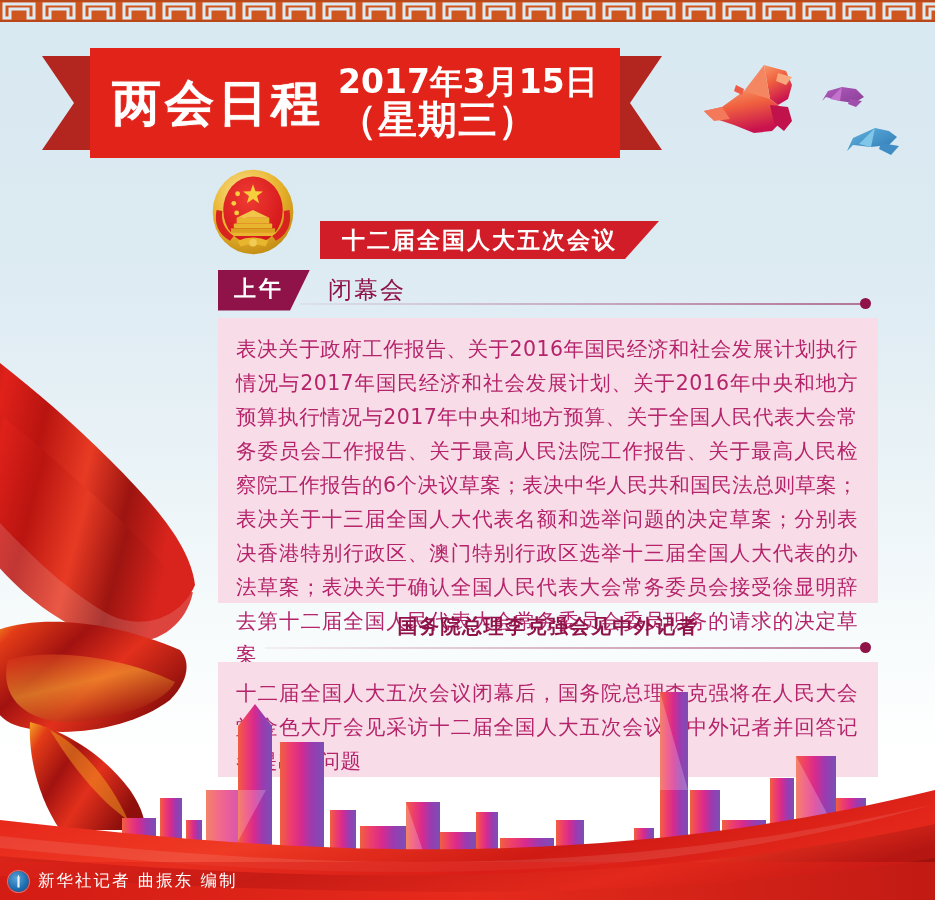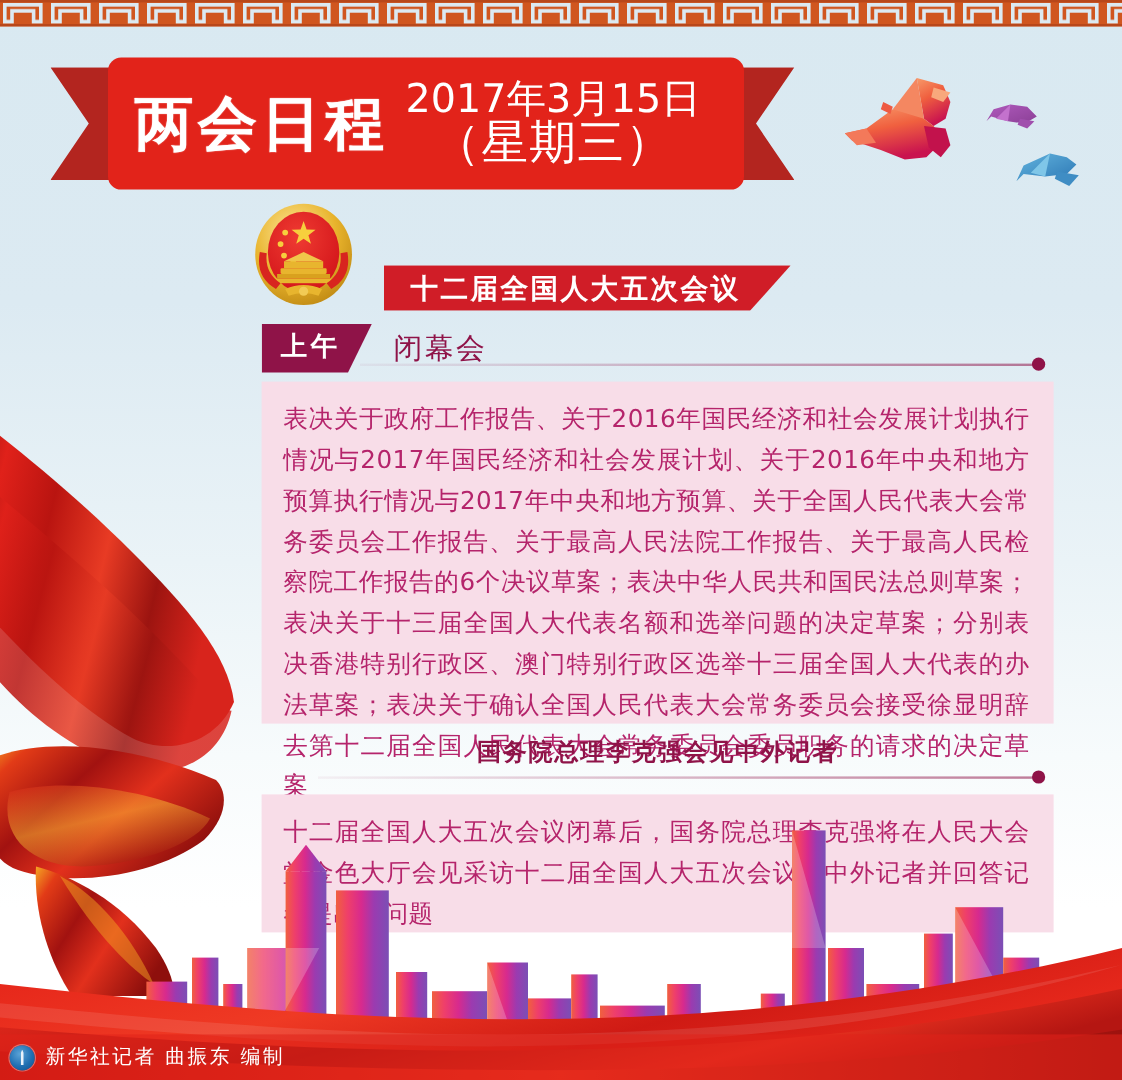--- a/index.html
+++ b/index.html
@@ -20,29 +20,28 @@
   .meander-svg{position:absolute;left:0;top:0;width:935px;height:22px;}
   
   .ribbon-wrap{position:absolute;left:42px;top:48px;width:620px;height:110px;}
   .ribbon-tail{
     position:absolute;top:8px;width:70px;height:94px;background:#b3251f;
   }
   .ribbon-tail.left{left:0;clip-path:polygon(0 0,100% 0,100% 100%,0 100%,32px 50%);}
   .ribbon-tail.right{right:0;clip-path:polygon(0 0,100% 0,calc(100% - 32px) 50%,100% 100%,0 100%);}
   .ribbon-main{
     position:absolute;left:48px;top:0;width:530px;height:110px;
-    background:#e2231a;display:flex;align-items:center;border-radius:11px;
+    background:#e2231a;display:flex;align-items:center;
   }
   .ribbon-title{
     color:#ffffff;font-weight:bold;font-size:49px;letter-spacing:4px;
     margin-left:22px;line-height:1;text-shadow:0 0 1px #fff;
   }
   .ribbon-date{
-    color:#ffffff;font-weight:normal;margin-left:14px;line-height:1.05;
-    text-align:center;
+    color:#ffffff;font-weight:bold;margin-left:14px;line-height:1.05;
   }
   .ribbon-date .d1{font-size:33px;display:block;letter-spacing:0px;}
   .ribbon-date .d2{font-size:39px;display:block;letter-spacing:1px;}
   
   .dove{position:absolute;}
   
   .emblem{position:absolute;left:205px;top:163px;width:96px;height:98px;}
   
   .sect-banner{
     position:absolute;left:320px;top:221px;height:38px;

